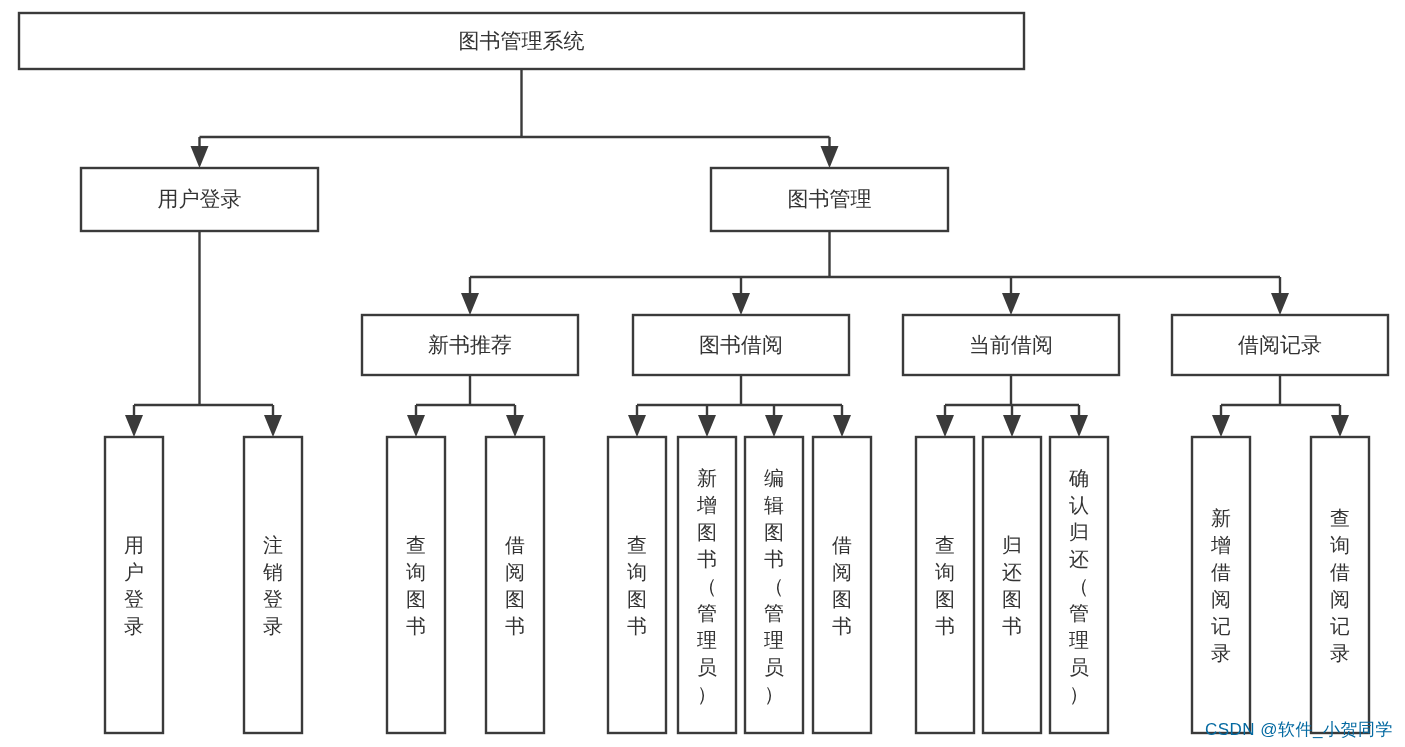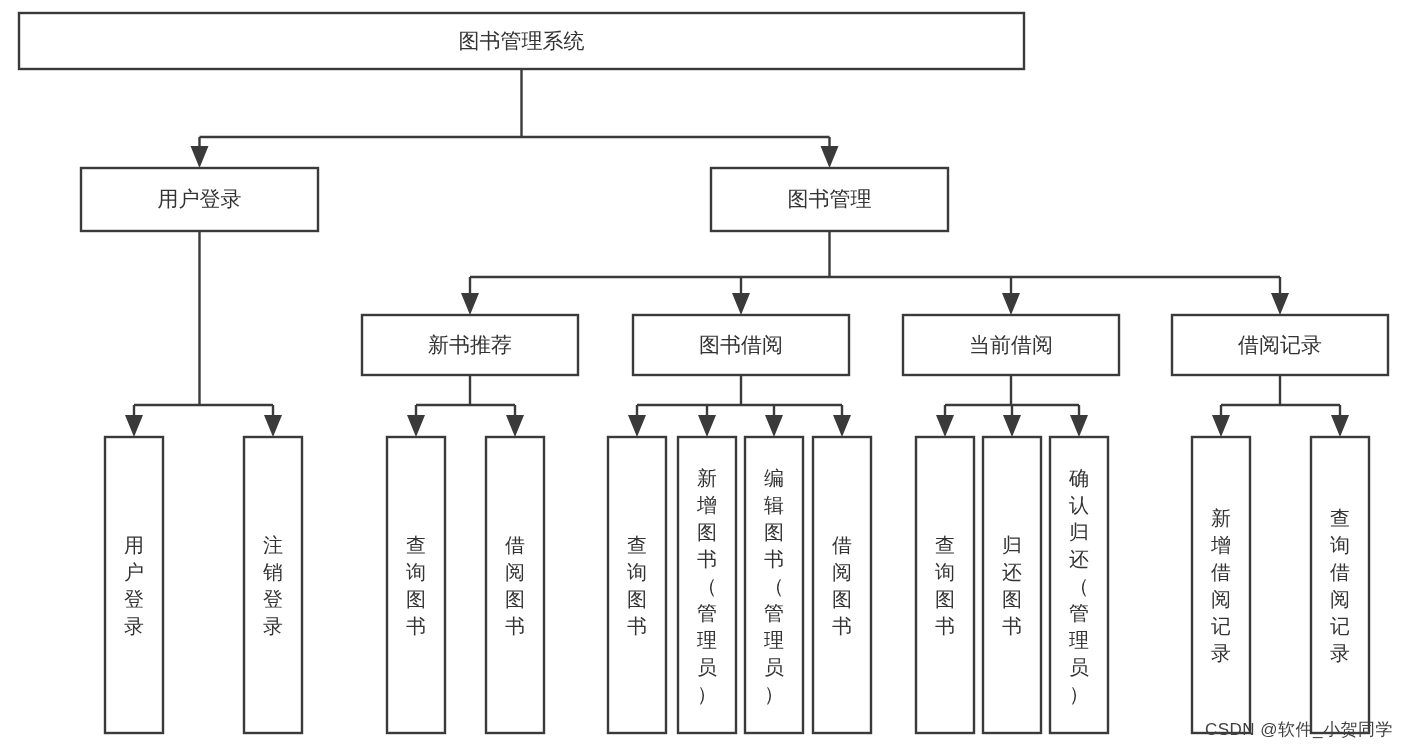--- a/index.html
+++ b/index.html
@@ -58,21 +58,21 @@
     fill: #333333;
     text-anchor: middle;
     white-space: pre;
   }
   .watermark-text {
     position: absolute;
     right: 12px;
     bottom: 6px;
     font-family: "Liberation Sans", "DejaVu Sans", sans-serif;
     font-size: 17px;
-    color: #404040;
+    color: #0369a1;
     letter-spacing: 0.5px;
     user-select: none;
     white-space: pre;
   }
 </style>
 </head>
 <body>
 
 <div id="diagram-root">
 

